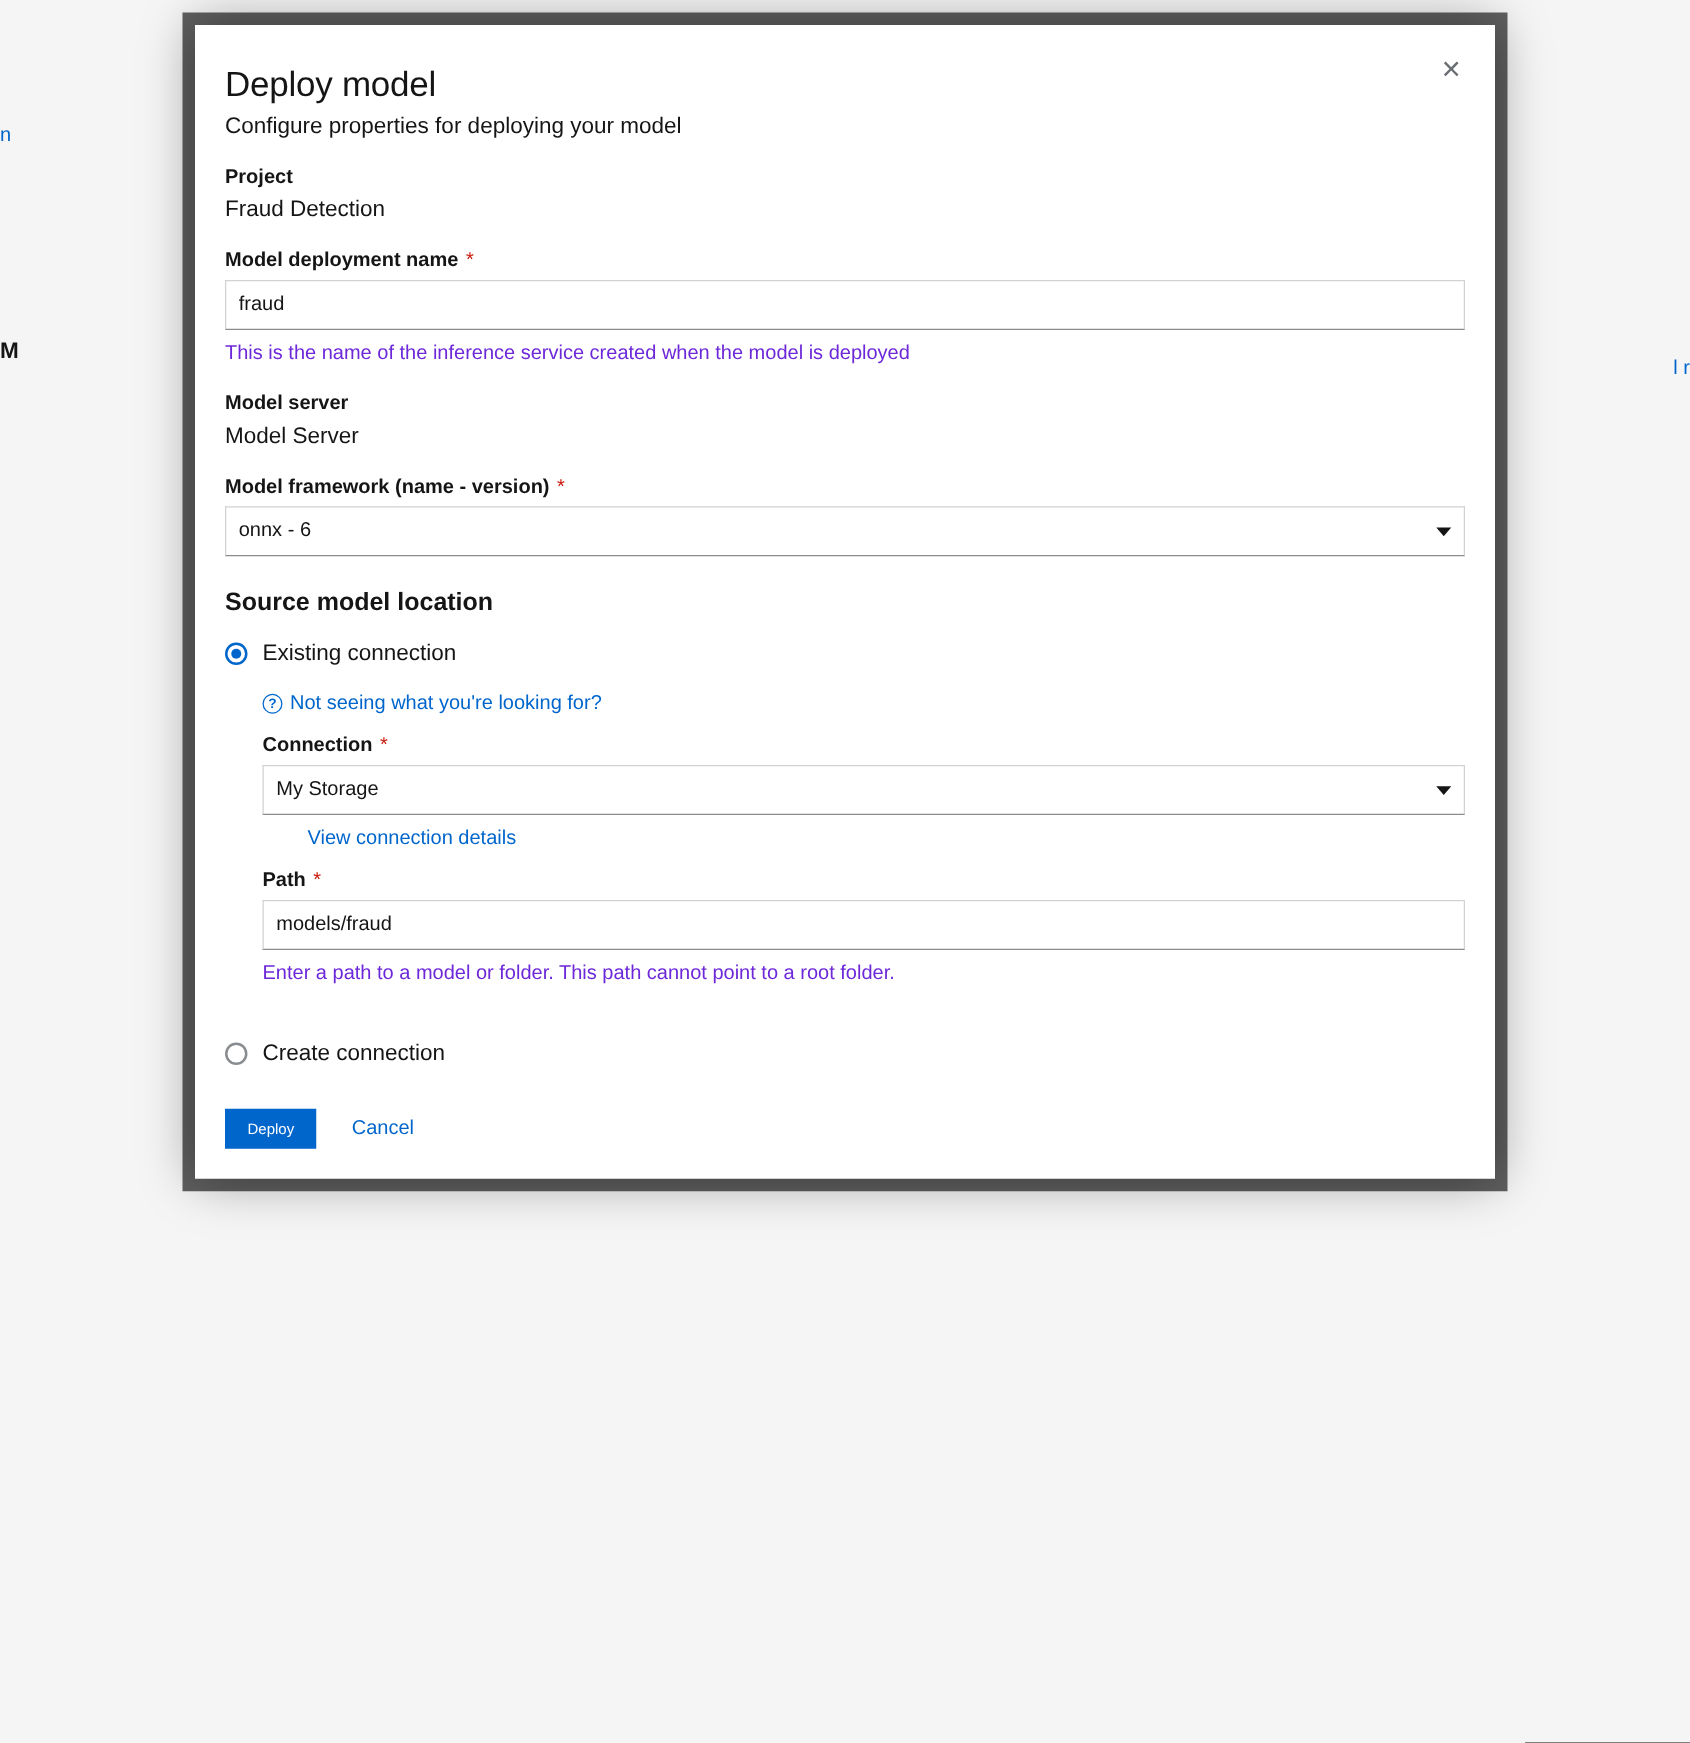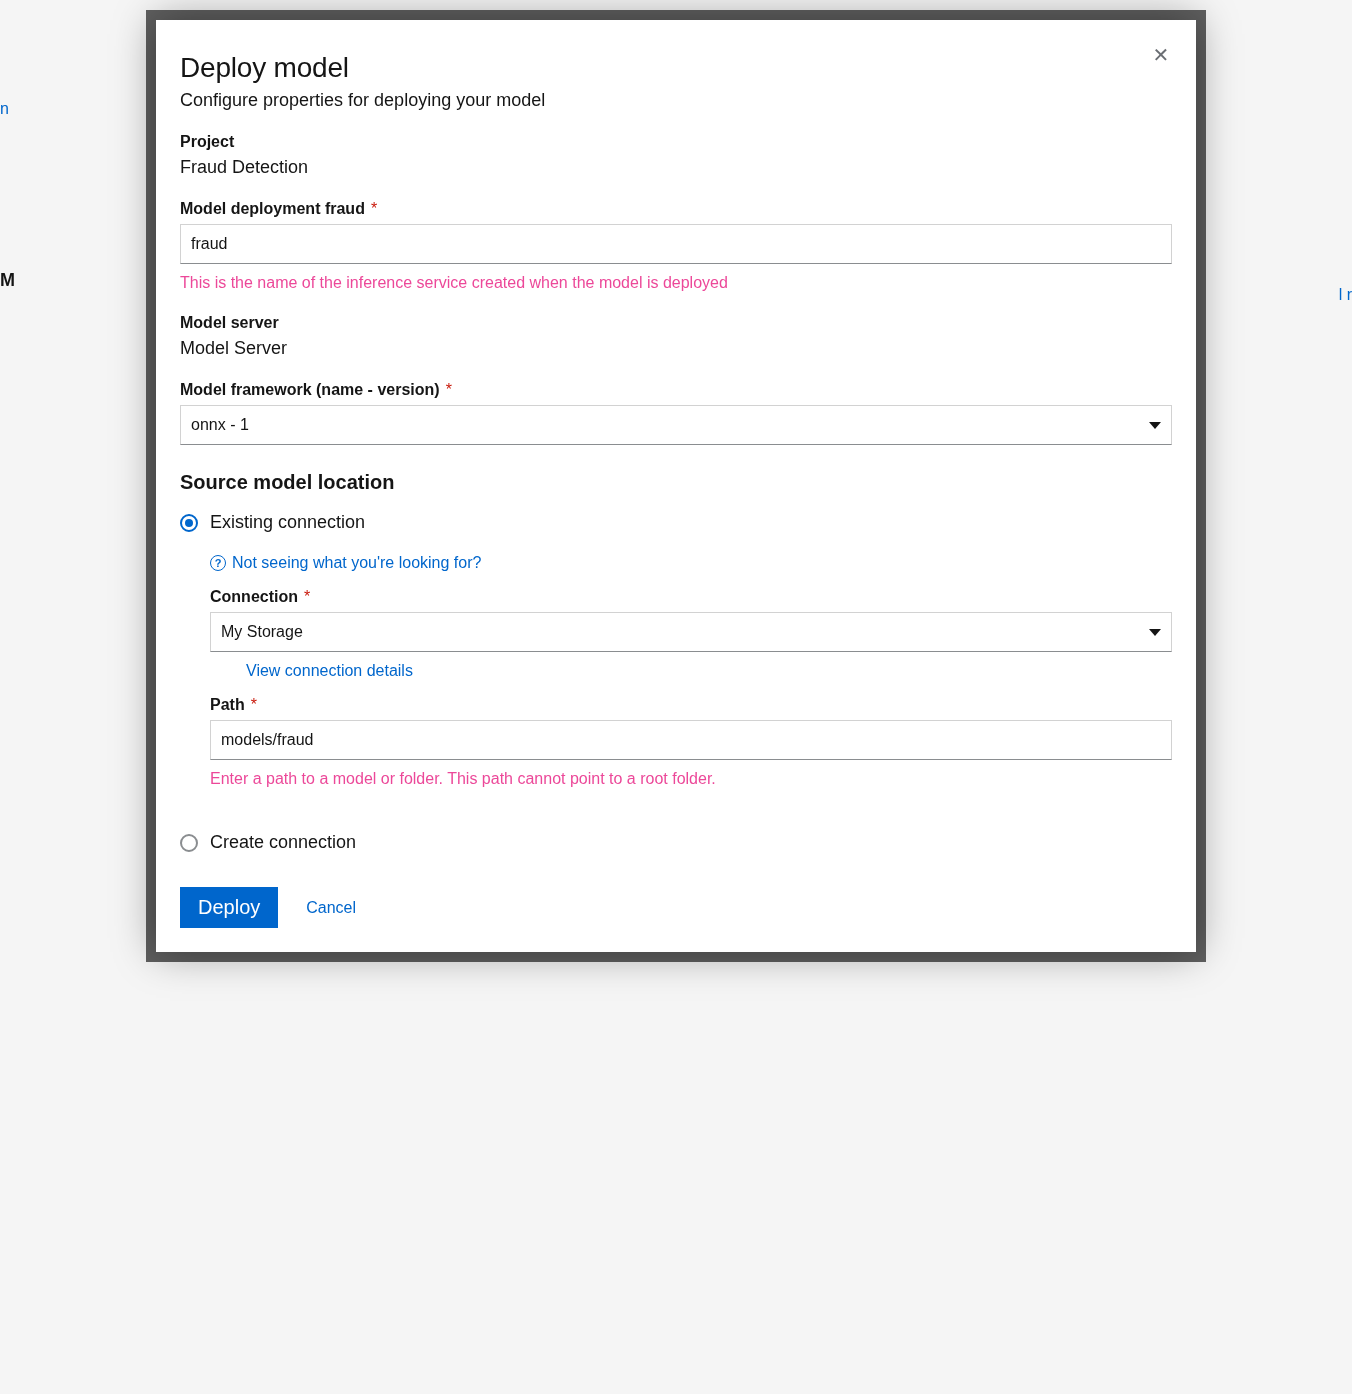--- a/index.html
+++ b/index.html
@@ -95,21 +95,21 @@
     cursor: pointer;
   }
   .caret {
     width: 0; height: 0;
     border-left: 6px solid transparent;
     border-right: 6px solid transparent;
     border-top: 7px solid #151515;
   }
   .help-text {
     font-size: 16px;
-    color: #ec4899;
+    color: #6d28d9;
     margin-top: 10px;
   }
   .section-title {
     font-size: 20px;
     font-weight: 600;
     margin: 26px 0 18px 0;
   }
   .radio-row {
     display: flex;
     align-items: center;
@@ -159,21 +159,21 @@
     display: flex;
     gap: 28px;
     align-items: center;
     margin-top: 34px;
   }
   .btn-primary {
     background: #06c;
     color: #fff;
     border: none;
     padding: 9px 18px;
-    font-size: 20px;
+    font-size: 12px;
     cursor: pointer;
     font-family: inherit;
   }
   .btn-link {
     color: #06c;
     background: none;
     border: none;
     font-size: 16px;
     cursor: pointer;
     font-family: inherit;
@@ -197,37 +197,37 @@
     <h1 class="modal-title">Deploy model</h1>
     <div class="modal-desc">Configure properties for deploying your model</div>
 
     <div class="group">
       <span class="label">Project</span>
       <div class="value">Fraud Detection</div>
     </div>
 
     <div class="group">
       <span class="label">
-        <span>Model deployment fraud</span><span class="req">*</span>
+        <span>Model deployment name</span><span class="req">*</span>
       </span>
       <input type="text" class="text-input" value="fraud" style="">
       <div class="help-text">This is the name of the inference service created when the model is deployed</div>
     </div>
 
     <div class="group">
       <span class="label">Model server</span>
       <div class="value">Model Server</div>
     </div>
 
     <div class="group">
       <span class="label">
         <span>Model framework (name - version)</span><span class="req">*</span>
       </span>
       <div class="select">
-        <span>onnx - 1</span>
+        <span>onnx - 6</span>
         <span class="caret"></span>
       </div>
     </div>
 
     <div class="section-title">Source model location</div>
 
     <div class="radio-row">
       <span class="radio checked"></span>
       <span class="radio-label">Existing connection</span>
     </div>

